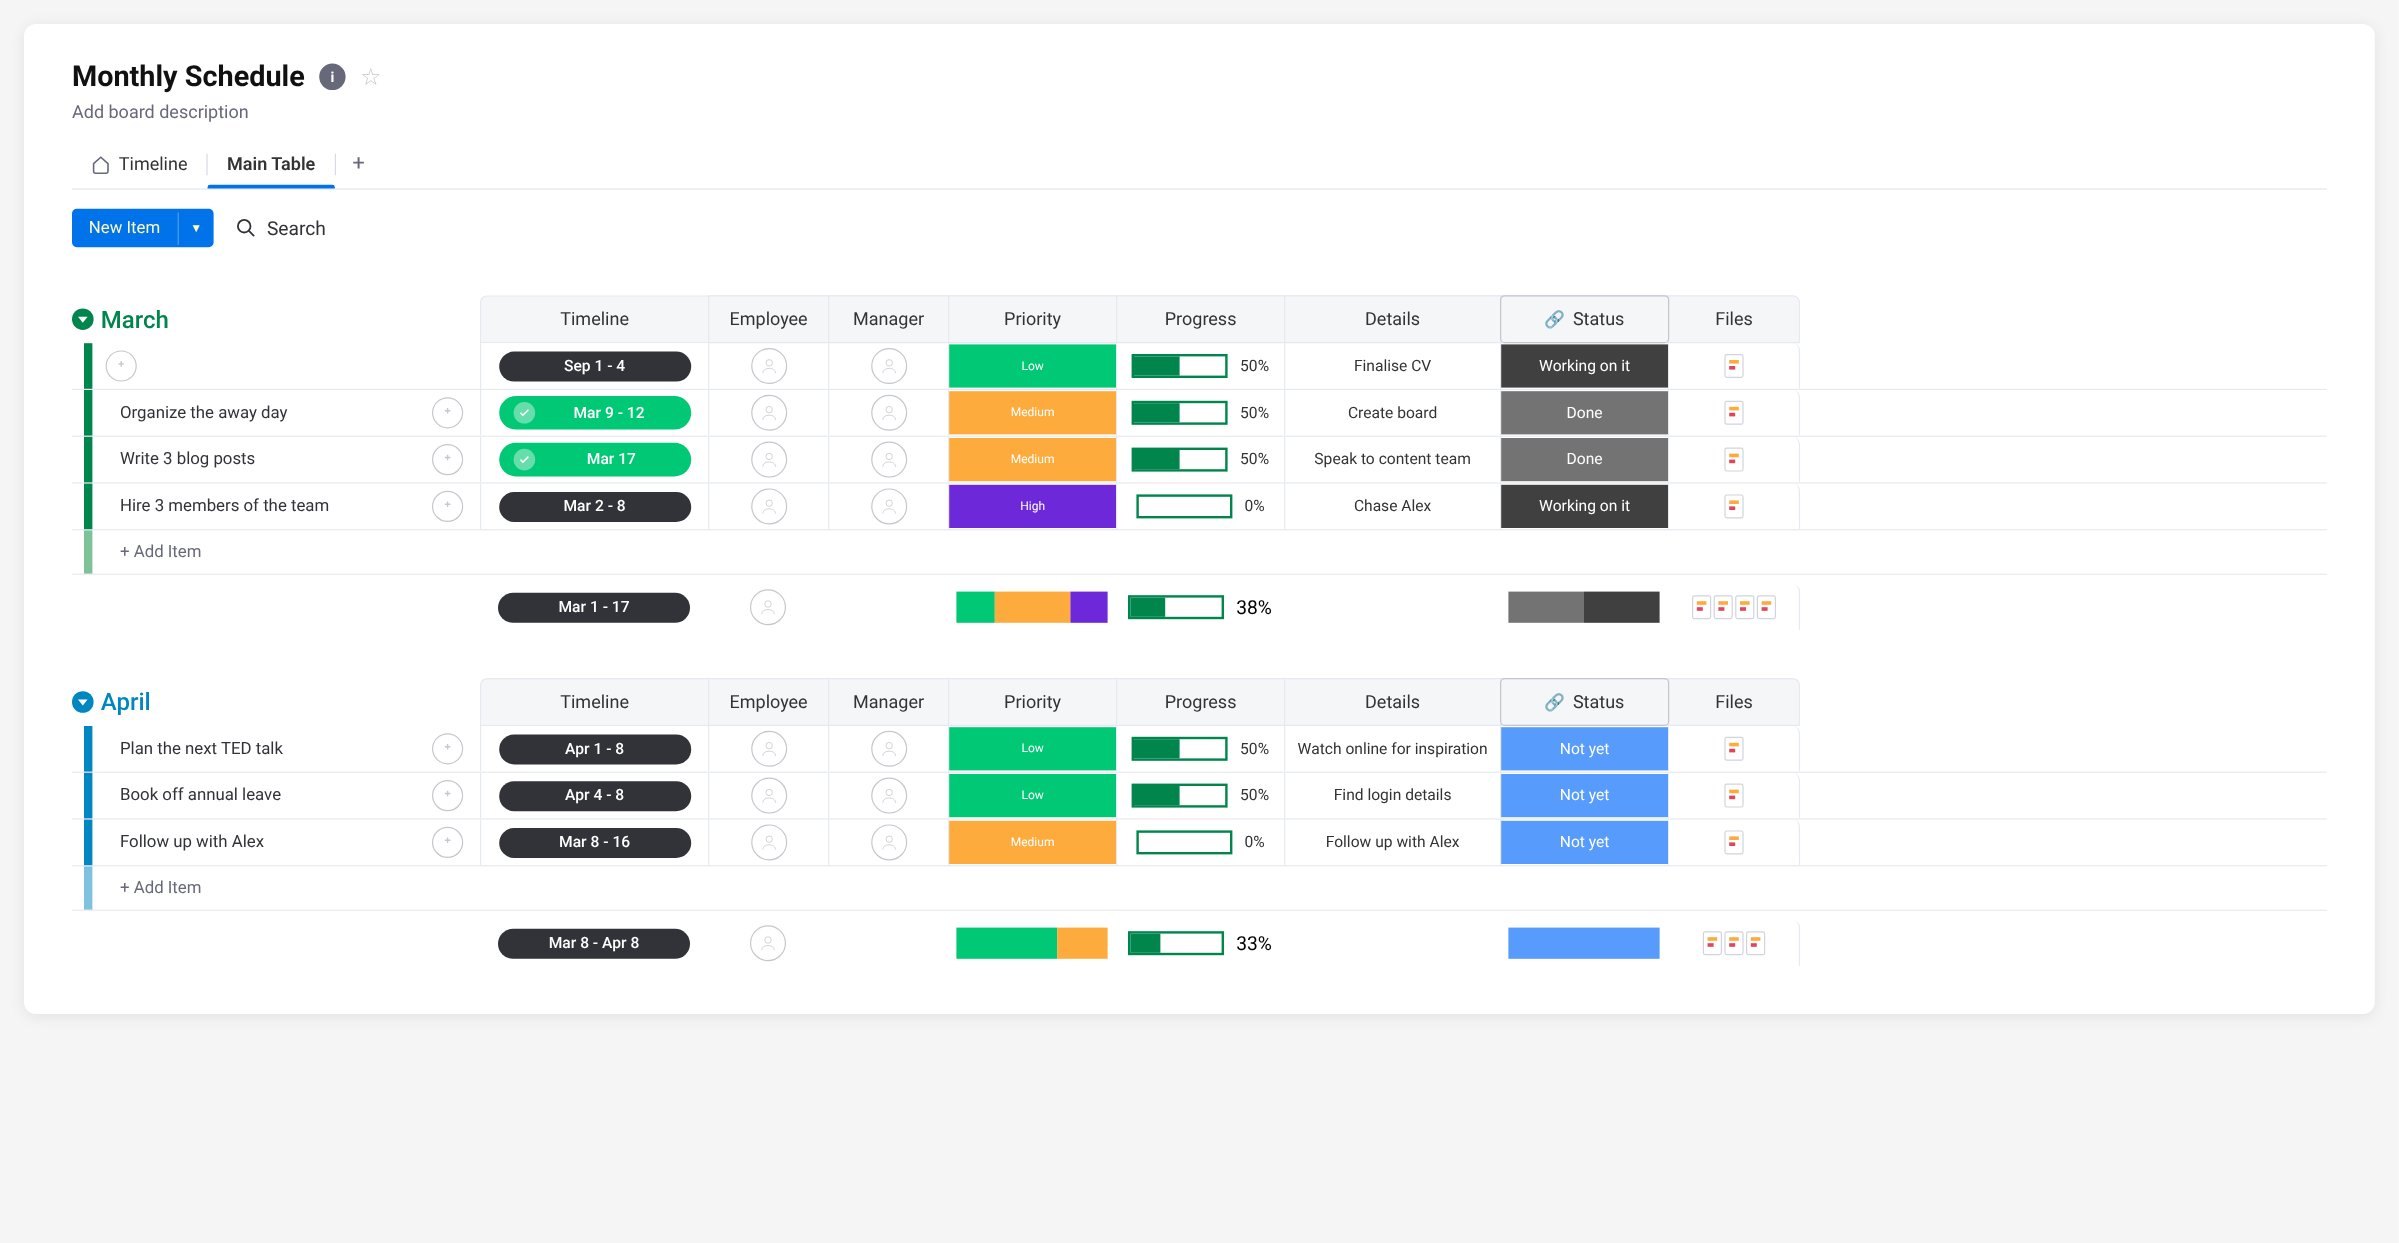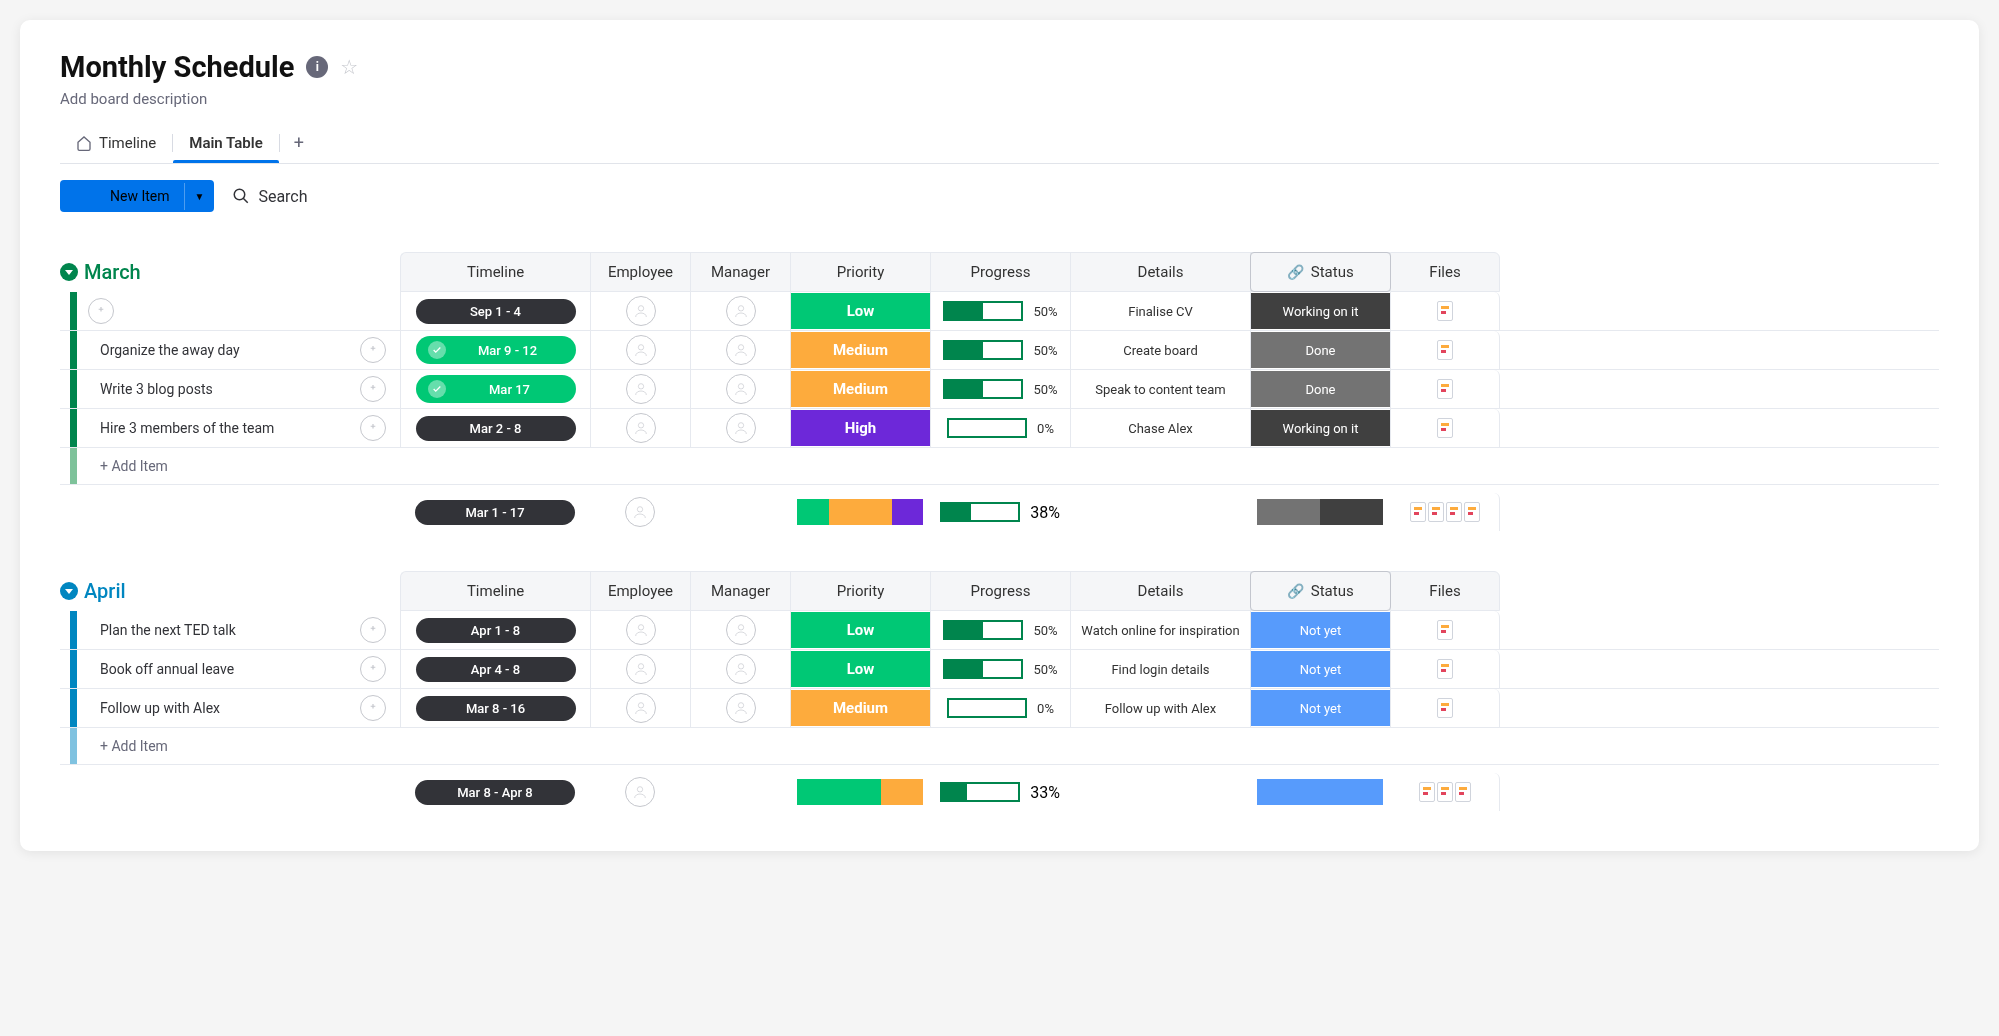--- a/index.html
+++ b/index.html
@@ -1,31 +1,31 @@
 <!DOCTYPE html>
 <html><head>
 <meta charset="utf-8">
 <style>
 * { box-sizing: border-box; margin: 0; padding: 0; }
 body { font-family: -apple-system, BlinkMacSystemFont, "Segoe UI", Roboto, sans-serif; background: #f5f5f5; padding: 20px; }
 .board { background: #fff; border-radius: 10px; padding: 30px 40px 40px; box-shadow: 0 2px 12px rgba(0,0,0,0.08); max-width: 1960px; margin: 0 auto; }
 .header-row { display: flex; align-items: center; gap: 12px; }
-.title { font-size: 29px; font-weight: 700; color: #111; }
+.title { font-size: 24px; font-weight: 700; color: #111; }
 .icon-circle { width: 22px; height: 22px; border-radius: 50%; background: #676879; color: #fff; display: flex; align-items: center; justify-content: center; font-size: 12px; font-weight: 700; cursor: pointer; }
 .star-icon { color: #c5c7cd; cursor: pointer; font-size: 20px; }
 .desc { color: #676879; margin-top: 6px; font-size: 15px; cursor: pointer; }
 .tabs { display: flex; align-items: center; border-bottom: 1px solid #e1e4ea; margin-top: 14px; }
 .tab { display: flex; align-items: center; gap: 7px; padding: 10px 16px; font-size: 15px; color: #333; cursor: pointer; position: relative; }
 .tab.active { font-weight: 600; }
 .tab.active::after { content: ''; position: absolute; left: 0; right: 0; bottom: -1px; height: 3px; background: #0073ea; border-radius: 2px 2px 0 0; }
 .tab-sep { width: 1px; height: 18px; background: #d8dbe3; }
 .tab-add { padding: 10px 14px; color: #676879; cursor: pointer; font-size: 18px; }
 .home-icon { width: 16px; height: 16px; }
 .toolbar { display: flex; align-items: center; gap: 18px; margin-top: 16px; }
-.new-item-btn { display: flex; align-items: center; background: #0073ea; color: #000000; border-radius: 4px; overflow: hidden; cursor: pointer; padding-left: 36px; }
+.new-item-btn { display: flex; align-items: center; background: #0073ea; color: #fef9c3; border-radius: 4px; overflow: hidden; cursor: pointer; }
 .new-item-btn .lbl { padding: 8px 14px; font-size: 14px; }
 .new-item-btn .caret { padding: 8px 10px; border-left: 1px solid rgba(255,255,255,0.3); font-size: 10px; }
 .search { display: flex; align-items: center; gap: 8px; color: #323338; cursor: pointer; }
 .search svg { width: 18px; height: 18px; }
 .group { margin-top: 40px; }
 .group-head { display: flex; align-items: stretch; }
 .group-title-wrap { display: flex; align-items: center; gap: 6px; width: 340px; padding-left: 0; }
 .collapse-icon { width: 18px; height: 18px; border-radius: 50%; display: flex; align-items: center; justify-content: center; cursor: pointer; }
 .collapse-icon.green { background: #00854d; }
 .collapse-icon.blue { background: #0086c0; }
@@ -60,21 +60,21 @@
 .chat-icon svg { width: 14px; height: 14px; }
 .cell { display: flex; align-items: center; justify-content: center; border-left: 1px solid #e6e9ef; font-size: 13px; color: #333; padding: 4px 6px; }
 .cell.col-files { border-right: 1px solid #e6e9ef; }
 .pill { border-radius: 20px; padding: 5px 0; width: 160px; text-align: center; font-size: 13px; color: #fff; font-weight: 500; }
 .pill.dark { background: #323338; }
 .pill.done-green { background: #00c875; display: flex; align-items: center; padding-left: 12px; }
 .check-circle { width: 18px; height: 18px; border-radius: 50%; background: rgba(255,255,255,0.4); margin-right: 24px; display: flex; align-items: center; justify-content: center; }
 .check-circle svg { width: 10px; height: 10px; stroke: #fff; }
 .avatar-ph { width: 30px; height: 30px; border-radius: 50%; border: 1.5px solid #c5c7cd; display: flex; align-items: center; justify-content: center; cursor: pointer; }
 .avatar-ph svg { width: 16px; height: 16px; stroke: #c5c7cd; fill: none; }
-.priority-cell { width: 100%; height: 100%; display: flex; align-items: center; justify-content: center; color: #fff; font-size: 15px; font-weight: 700; }
+.priority-cell { width: 100%; height: 100%; display: flex; align-items: center; justify-content: center; color: #fff; font-size: 10px; font-weight: 400; }
 .pr-low { background: #00c875; }
 .pr-medium { background: #fdab3d; }
 .pr-high { background: #6d28d9; }
 .cell.col-priority { padding: 0; }
 .cell.col-priority .priority-cell { width: 100%; height: 36px; }
 .progress-wrap { display: flex; align-items: center; gap: 10px; width: 100%; justify-content: center; }
 .progress-bar { width: 80px; height: 20px; border: 2px solid #00854d; background: #fff; position: relative; }
 .progress-fill { position: absolute; left: 0; top: 0; bottom: 0; background: #00854d; }
 .status-cell { width: 100%; height: 36px; display: flex; align-items: center; justify-content: center; color: #fff; font-size: 13px; }
 .cell.col-status { padding: 0; }

